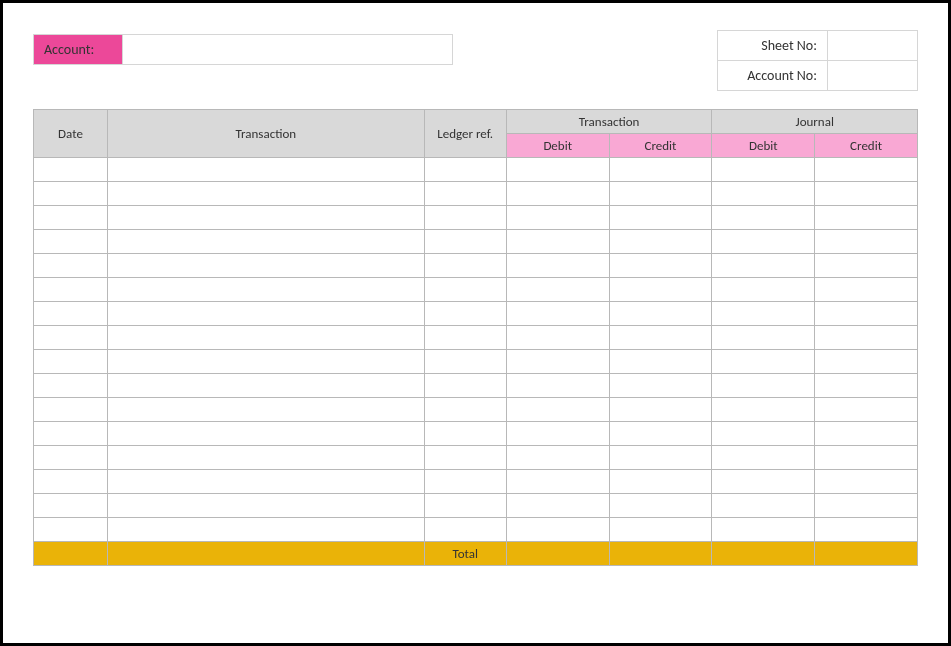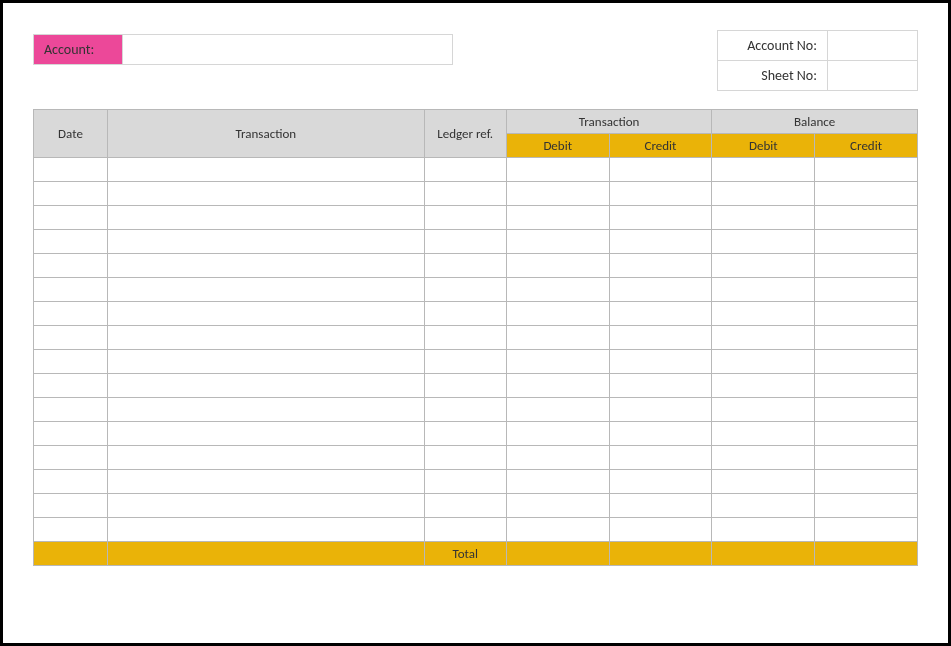--- a/index.html
+++ b/index.html
@@ -81,21 +81,21 @@
     color: #333;
     text-align: center;
     padding: 4px 6px;
     height: 24px;
   }
   table.ledger thead tr.hrow1 th {
     background: #d9d9d9;
     font-weight: normal;
   }
   table.ledger thead tr.hrow2 th {
-    background: #eab308;
+    background: #f9a8d4;
     font-weight: normal;
   }
   table.ledger tbody td {
     background: #fff;
   }
   table.ledger tfoot td {
     background: #eab308;
   }
   .col-date { width: 72px; }
   .col-desc { width: 308px; }
@@ -110,25 +110,25 @@
   <div class="header">
     <div class="header-left">
       <div class="account-row">
         <div class="account-label">Account:</div>
         <div class="account-value"></div>
       </div>
     </div>
     <table class="meta-box">
       <tbody>
           <tr>
+        <td class="meta-label">Sheet No:</td>
+        <td class="meta-value"></td>
+      </tr>
+      <tr>
         <td class="meta-label">Account No:</td>
-        <td class="meta-value"></td>
-      </tr>
-      <tr>
-        <td class="meta-label">Sheet No:</td>
         <td class="meta-value"></td>
       </tr>
     </tbody>
       </table>
   </div>
 
   <table class="ledger">
     <colgroup>
       <col class="col-date">
         <col class="col-desc">
@@ -137,21 +137,21 @@
         <col class="col-num">
         <col class="col-num">
         <col class="col-num">
     </colgroup>
     <thead>
       <tr class="hrow1">
         <th rowspan="2">Date</th>
         <th rowspan="2">Transaction</th>
         <th rowspan="2">Ledger ref.</th>
         <th colspan="2">Transaction</th>
-        <th colspan="2">Balance</th>
+        <th colspan="2">Journal</th>
       </tr>
       <tr class="hrow2">
         <th>Debit</th>
         <th>Credit</th>
         <th>Debit</th>
         <th>Credit</th>
       </tr>
     </thead>
     <tbody id="ledger-body">
         <tr>

